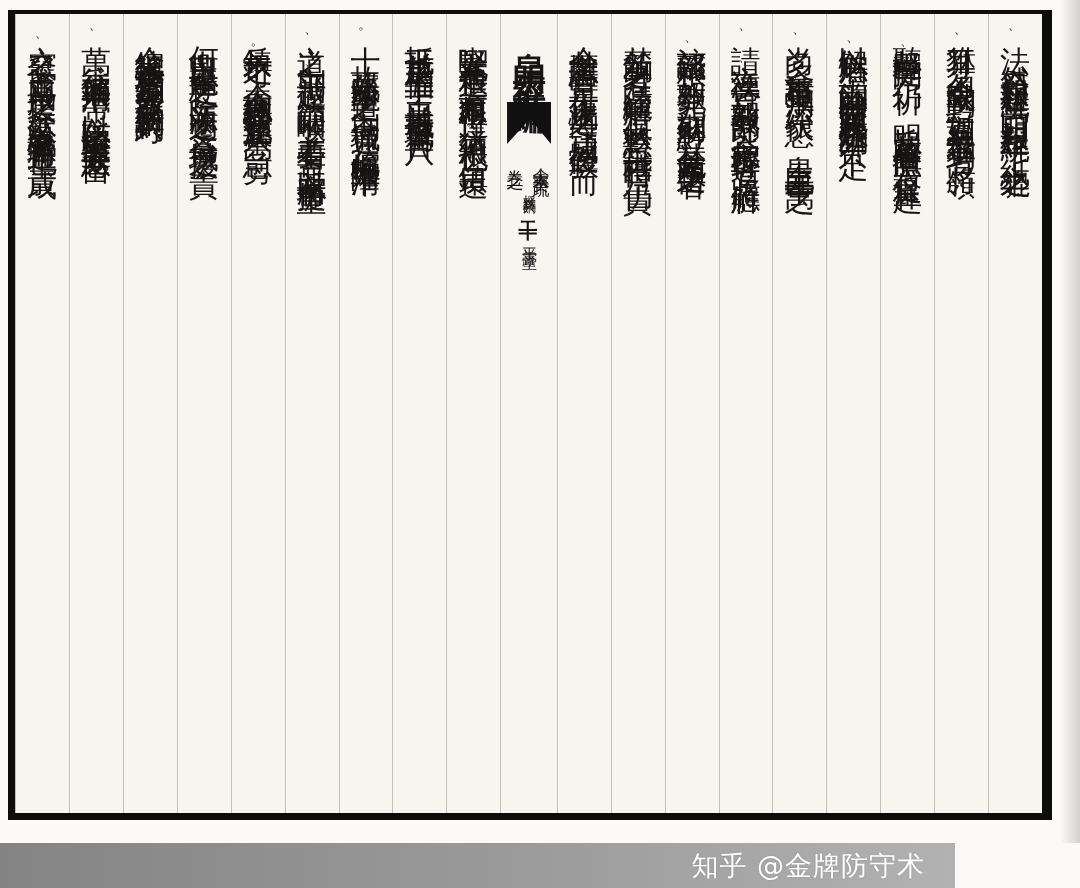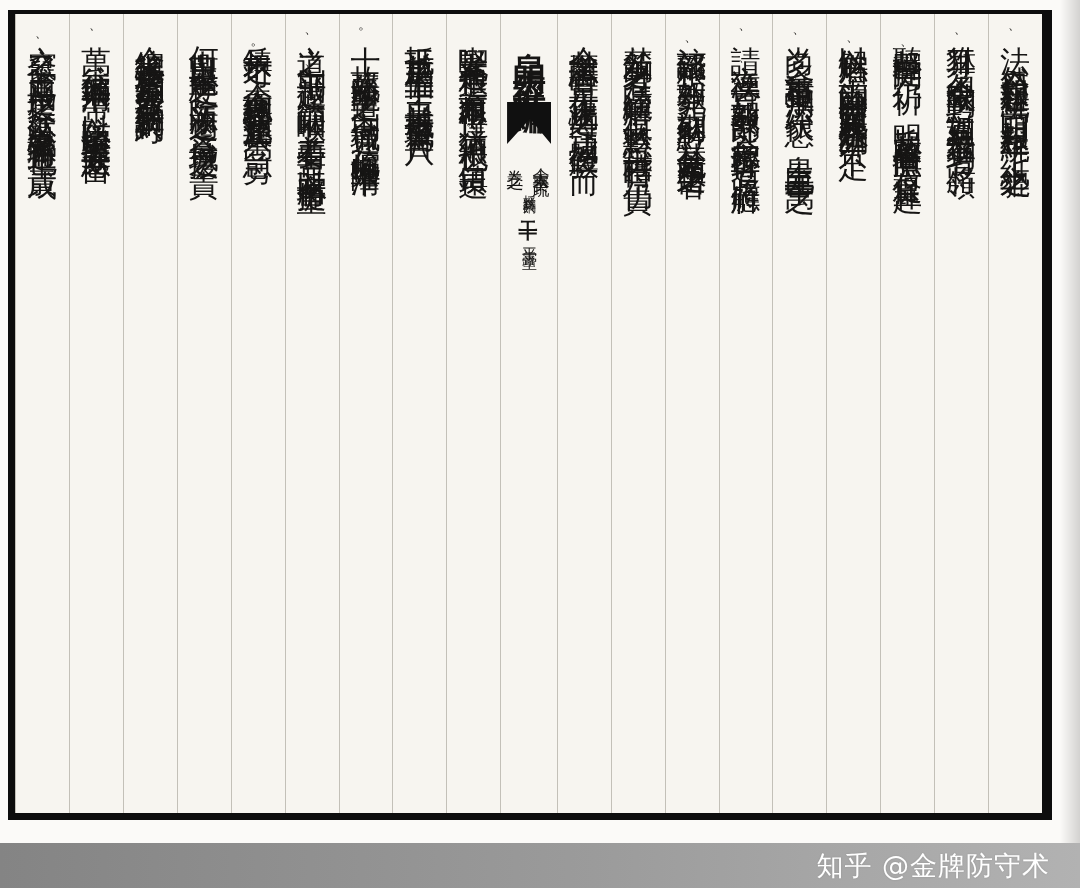--- a/index.html
+++ b/index.html
@@ -36,21 +36,21 @@
   .fishtail{width:44px;height:42px;background:#101010;margin:16px 0 10px;
     clip-path:polygon(0 0,100% 0,100% 100%,52% 40%,0 100%);}
   .colo-subrow{display:flex;flex-direction:row-reverse;align-items:flex-start;gap:3px;}
   .colo-work{font-size:17px;letter-spacing:3px;}
   .colo-volume{font-size:17px;letter-spacing:3px;margin-top:2px;}
   .colo-section{font-size:13px;letter-spacing:2px;margin-top:16px;}
   .colo-pagenum{font-size:19px;letter-spacing:2px;margin-top:12px;font-weight:bold;}
   .colo-publisher{font-size:15px;letter-spacing:4px;margin-top:26px;color:#3a3935;}
   
   .wm-bar{
-    position:absolute;left:0;top:843px;width:1080px;height:45px;box-sizing:border-box;
+    position:absolute;left:0;top:843px;width:955px;height:45px;box-sizing:border-box;
     background:linear-gradient(90deg,#848484,#9b9b9b 55%,#b2b2b2);
     display:flex;align-items:center;justify-content:flex-end;padding-right:30px;
   }
   .wm-text{
     color:#ffffff;font-size:27px;letter-spacing:1px;
     font-family:"DejaVu Sans", sans-serif;
     text-shadow:0 0 2px rgba(0,0,0,0.15);
   }
 </style>
 </head>

